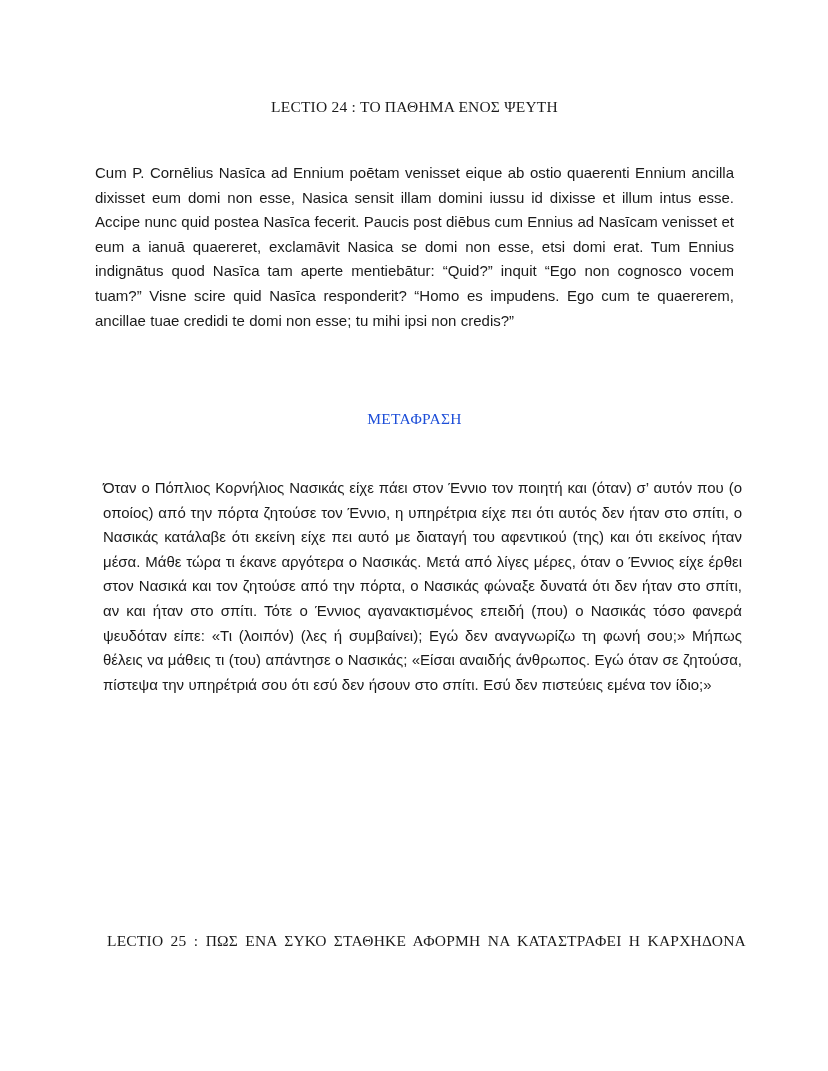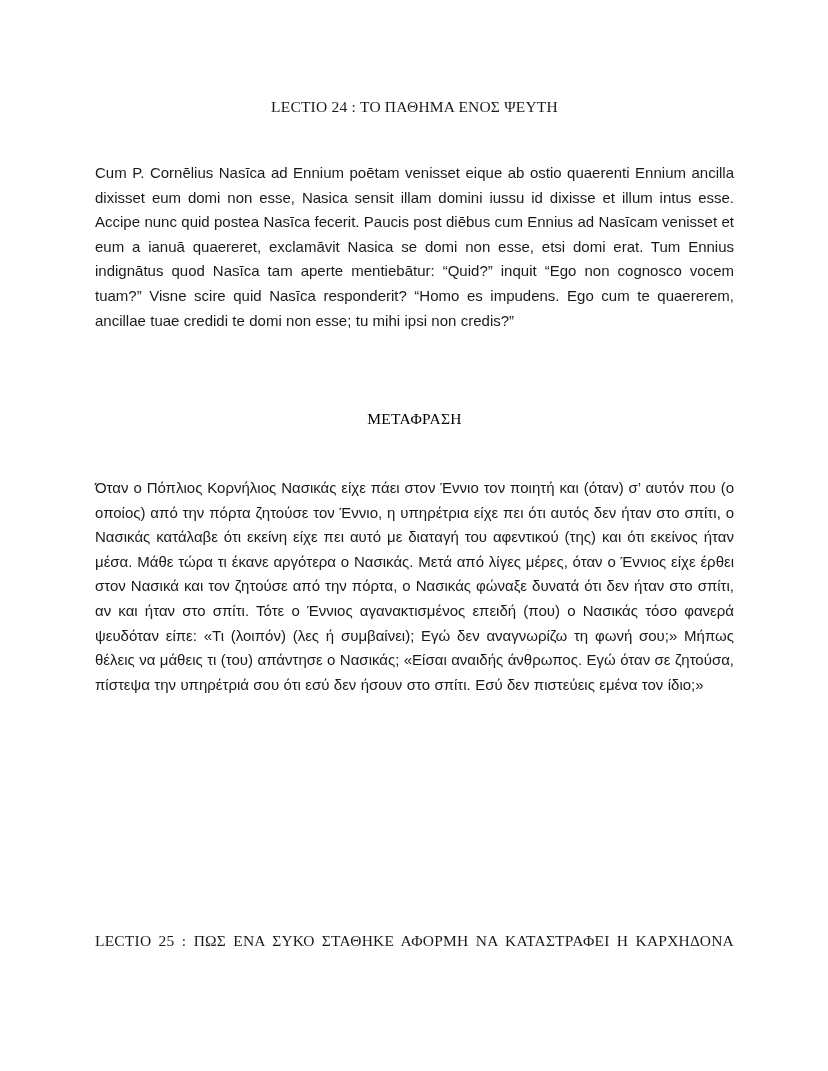--- a/index.html
+++ b/index.html
@@ -51,43 +51,43 @@
   .heading-spread {
     text-align: justify;
     text-align-last: justify;
     white-space: normal;
   }
 
   .section-heading {
     font-family: "Liberation Serif", "DejaVu Serif", serif;
     font-size: 15.5px;
     text-align: center;
-    color: #000000;
+    color: #1d4ed8;
     font-weight: normal;
     letter-spacing: 0.3px;
     margin: 0;
   }
 
   
   .body-text {
     font-family: Liberation Sans, sans-serif;
     font-size: 15px;
     line-height: 24.6px;
     text-align: justify;
     color: #1a1a1a;
     margin: 0;
     word-spacing: 0.2px;
   }
 
   
   #title-lectio-24 { position: absolute; left: 0;   top: 97px;  width: 639px; }
   #latin-paragraph { position: absolute; left: 0;   top: 161px; width: 639px; }
   #metafrasi-heading { position: absolute; left: 0; top: 410px; width: 639px; }
-  #greek-paragraph { position: absolute; left: 0;   top: 476px; width: 639px; }
-  #title-lectio-25 { position: absolute; left: 0;   top: 931px; width: 639px; }
+  #greek-paragraph { position: absolute; left: 8px;   top: 476px; width: 639px; }
+  #title-lectio-25 { position: absolute; left: 12px;   top: 931px; width: 639px; }
 </style>
 </head>
 <body>
 
 <div class="page">
   <div class="content">
 
     <h1 id="title-lectio-24" class="lectio-heading heading-center">LECTIO 24 : ΤΟ ΠΑΘΗΜΑ ΕΝΟΣ ΨΕΥΤΗ</h1>
 
     <p id="latin-paragraph" class="body-text">Cum P. Cornēlius Nasīca ad Ennium poētam venisset eique ab ostio quaerenti Ennium ancilla dixisset eum domi non esse, Nasica sensit illam domini iussu id dixisse et illum intus esse. Accipe nunc quid postea Nasīca fecerit. Paucis post diēbus cum Ennius ad Nasīcam venisset et eum a ianuā quaereret, exclamāvit Nasica se domi non esse, etsi domi erat. Tum Ennius indignātus quod Nasīca tam aperte mentiebātur: “Quid?” inquit “Ego non cognosco vocem tuam?” Visne scire quid Nasīca responderit? “Homo es impudens. Ego cum te quaererem, ancillae tuae credidi te domi non esse; tu mihi ipsi non credis?”</p>

